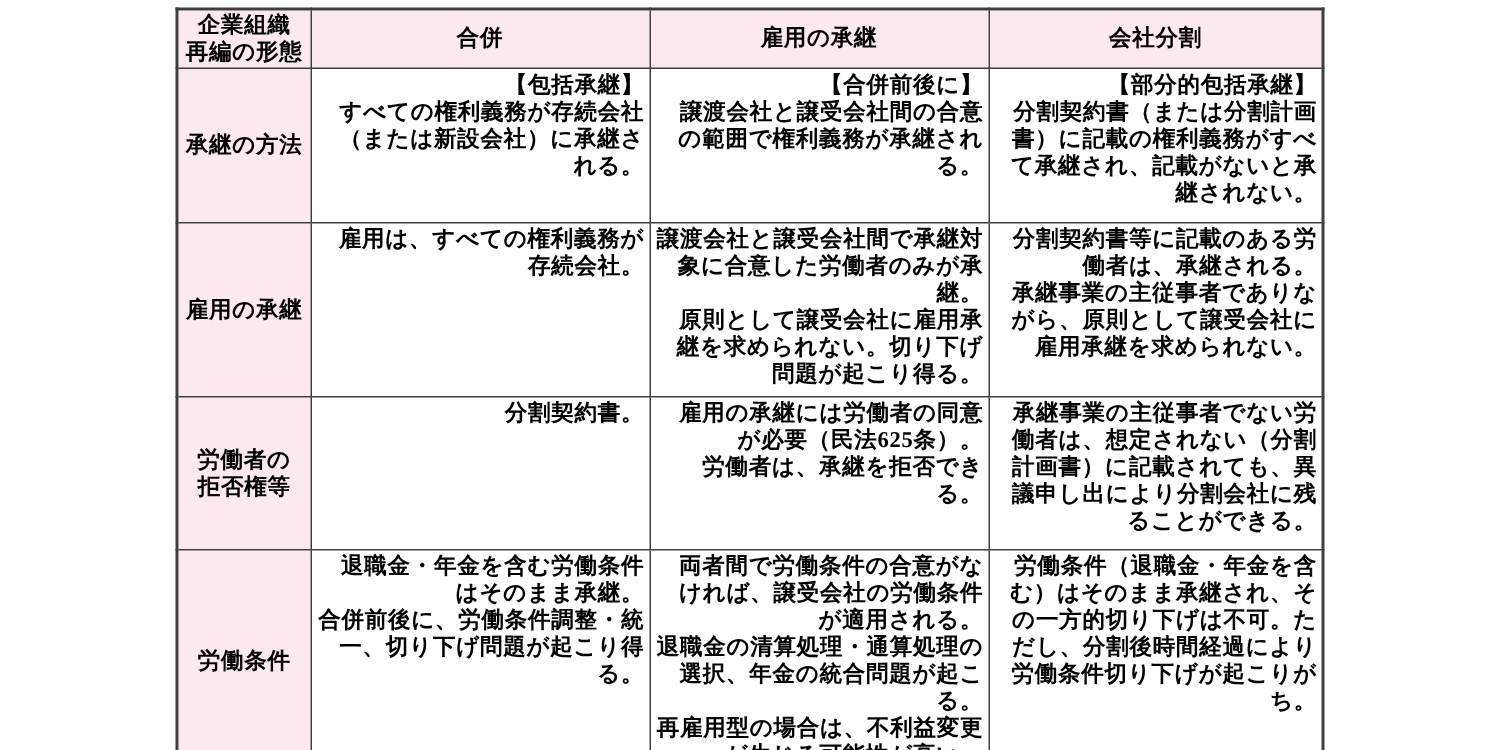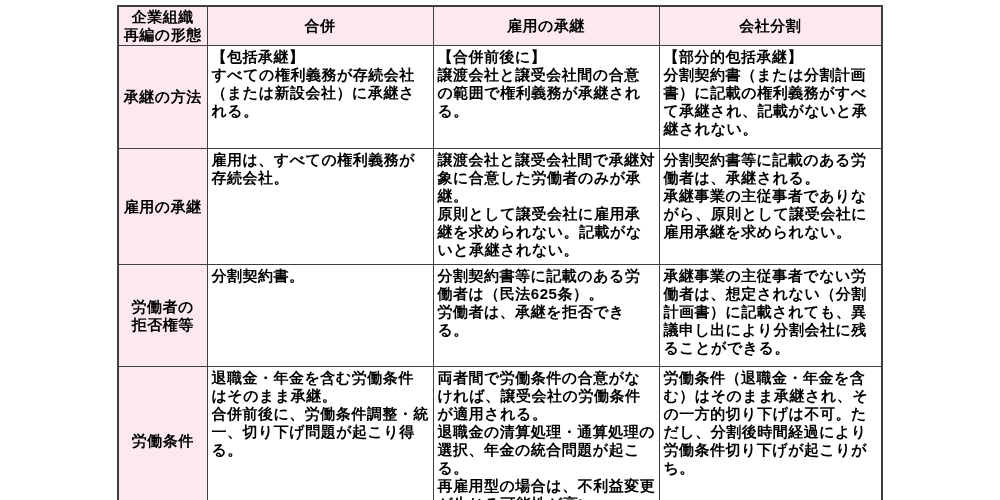--- a/index.html
+++ b/index.html
@@ -6,21 +6,21 @@
     margin: 0;
     padding: 0;
     background: #ffffff;
   }
   .canvas {
     position: relative;
     width: 1000px;
     height: 500px;
     background: #ffffff;
     overflow: hidden;
-    font-family: Liberation Sans, sans-serif;
+    font-family: Liberation Serif, serif;
   }
   table.cmp-table {
     position: absolute;
     left: 117px;
     top: 5px;
     width: 764px;
     border-collapse: collapse;
     table-layout: fixed;
     border: 2px solid #3f3f3f;
   }
@@ -35,21 +35,21 @@
   }
   .cmp-table th {
     background: #fbe9ed;
     text-align: center;
     vertical-align: middle;
     white-space: pre-line;
     padding: 1px 2px;
   }
   .cmp-table td {
     background: #ffffff;
-    text-align: left;
+    text-align: right;
     vertical-align: top;
     white-space: pre-line;
     padding: 2px 3px 2px 4px;
   }
   col.c-label  { width: 89px; }
   col.c-merge  { width: 226px; }
   col.c-trans  { width: 226px; }
   col.c-split  { width: 223px; }
   tr.r-head { height: 37px; }
   tr.r-0 { height: 103px; }
@@ -84,30 +84,30 @@
         <td>【合併前後に】
 譲渡会社と譲受会社間の合意の範囲で権利義務が承継される。</td>
         <td>【部分的包括承継】
 分割契約書（または分割計画書）に記載の権利義務がすべて承継され、記載がないと承継されない。</td>
       </tr>
 
       <tr class="r-1">
         <th>雇用の承継</th>
         <td>雇用は、すべての権利義務が存続会社。</td>
         <td>譲渡会社と譲受会社間で承継対象に合意した労働者のみが承継。
-原則として譲受会社に雇用承継を求められない。記載がないと承継されない。</td>
+原則として譲受会社に雇用承継を求められない。切り下げ問題が起こり得る。</td>
         <td>分割契約書等に記載のある労働者は、承継される。
 承継事業の主従事者でありながら、原則として譲受会社に雇用承継を求められない。</td>
       </tr>
 
       <tr class="r-2">
         <th>労働者の
 拒否権等</th>
         <td>分割契約書。</td>
-        <td>分割契約書等に記載のある労働者は（民法625条）。
+        <td>雇用の承継には労働者の同意が必要（民法625条）。
 労働者は、承継を拒否できる。</td>
         <td>承継事業の主従事者でない労働者は、想定されない（分割計画書）に記載されても、異議申し出により分割会社に残ることができる。</td>
       </tr>
 
       <tr class="r-3">
         <th>労働条件</th>
         <td>退職金・年金を含む労働条件はそのまま承継。
 合併前後に、労働条件調整・統一、切り下げ問題が起こり得る。</td>
         <td>両者間で労働条件の合意がなければ、譲受会社の労働条件が適用される。
 退職金の清算処理・通算処理の選択、年金の統合問題が起こる。

